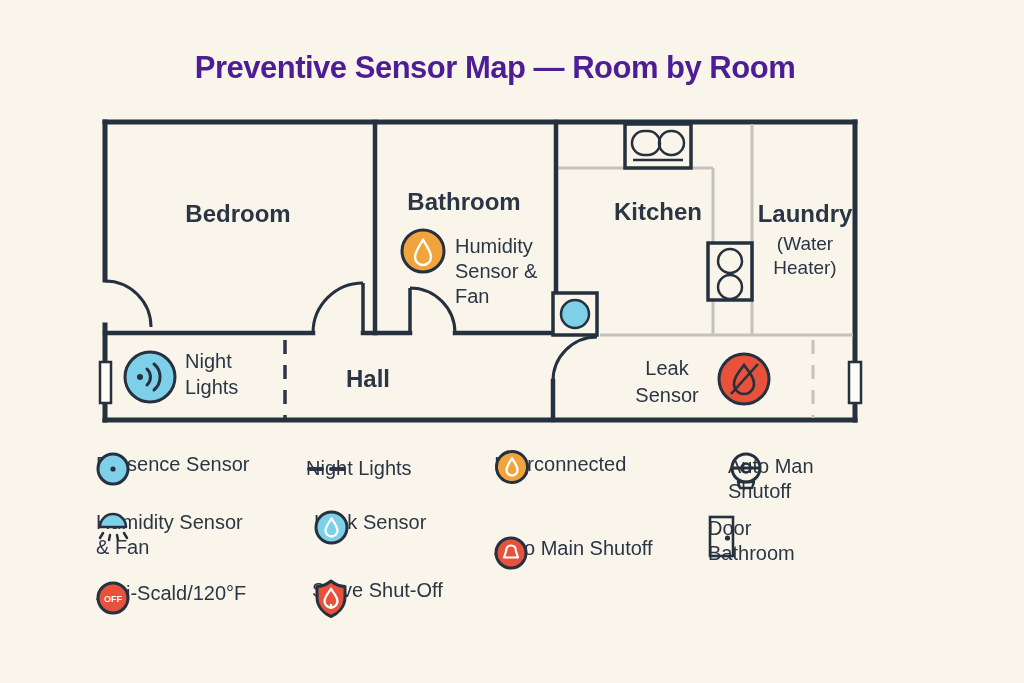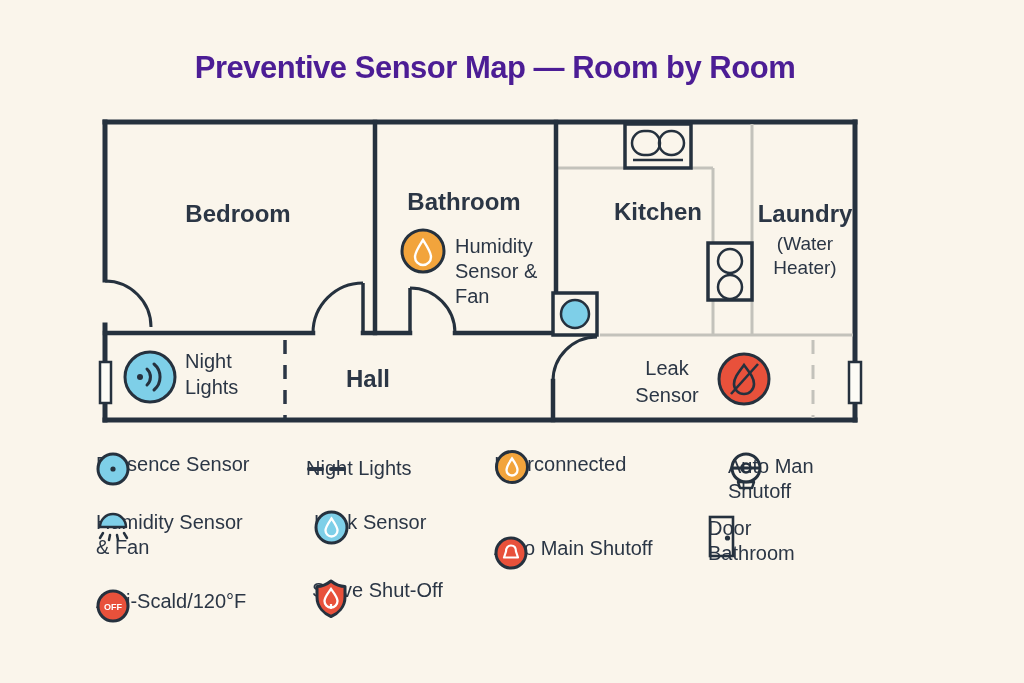--- a/index.html
+++ b/index.html
@@ -134,21 +134,21 @@
     <svg class="licon" width="34" height="36">
       <path d="M4,19 a13,13 0 0 1 26,0 z" fill="#7ecfe8" stroke="#25313e" stroke-width="2.5" stroke-linejoin="round"></path>
       <path d="M7,25 L4,30 M14,27 L13,32 M21,27 L22,32 M28,25 L31,30" stroke="#25313e" stroke-width="2.5" stroke-linecap="round"></path>
     </svg>
     <div class="lines">
       <div><span>Humidity Sensor</span></div>
       <div><span>&amp; Fan</span></div>
     </div>
   </div>
 
-  <div class="legend-item" style="top:581px;left:96px;margin-top:8px;">
+  <div class="legend-item" style="top:581px;left:96px;">
     <svg class="licon" width="34" height="34">
       <circle cx="17" cy="17" r="15" fill="#e8513b" stroke="#25313e" stroke-width="3"></circle>
       <text x="17" y="20.5" text-anchor="middle" style="font-size:9px;font-weight:700;fill:#ffffff;">OFF</text>
     </svg>
     <div class="lines"><span>Anti-Scald/120°F</span></div>
   </div>
 
   <div class="legend-item" style="top:456px;left:306px;">
     <svg class="licon" width="40" height="26">
       <path d="M3,13 H16 M25,13 H38" stroke="#2b3645" stroke-width="4" stroke-linecap="round"></path>

